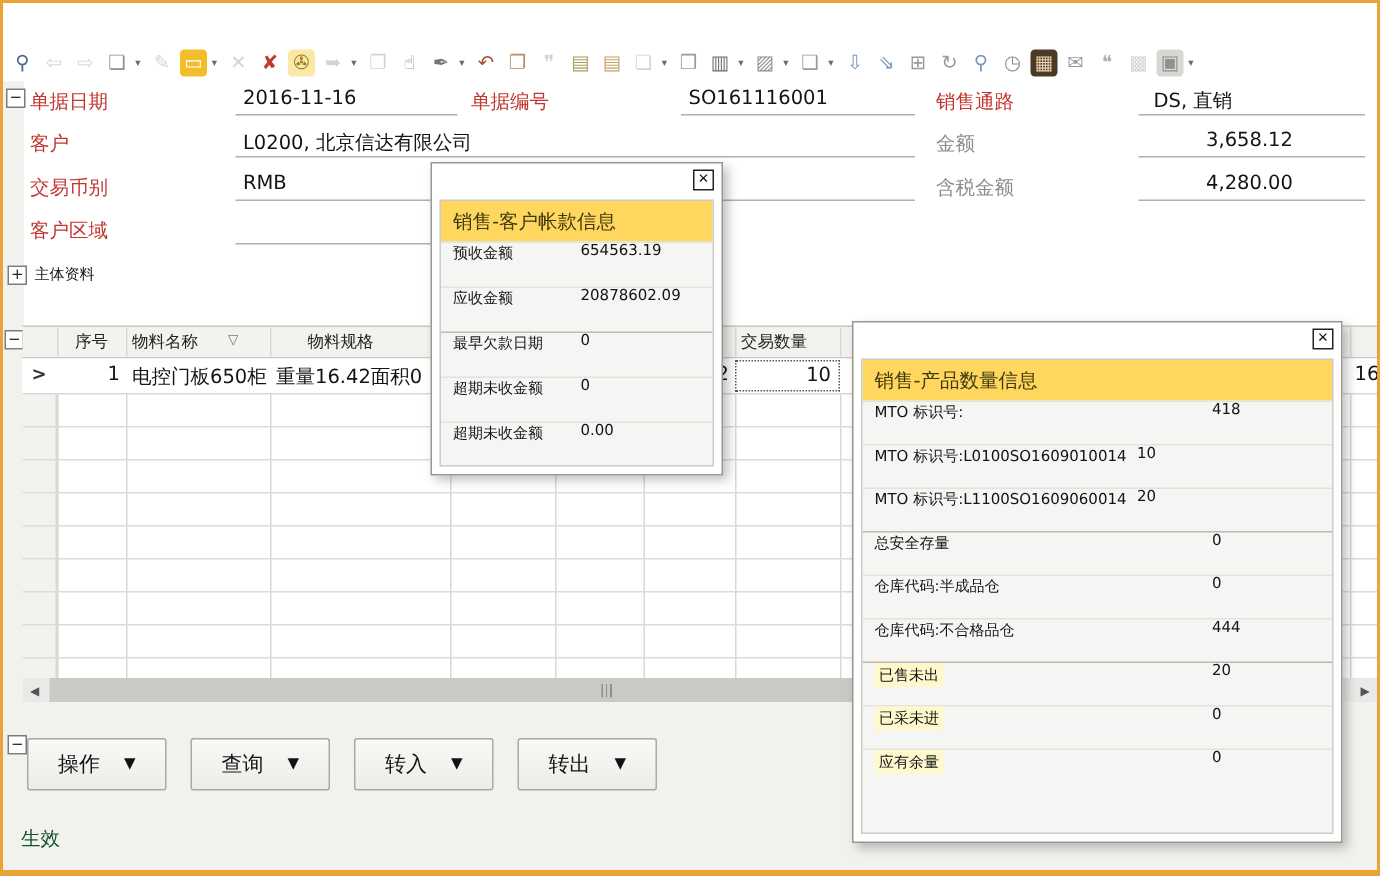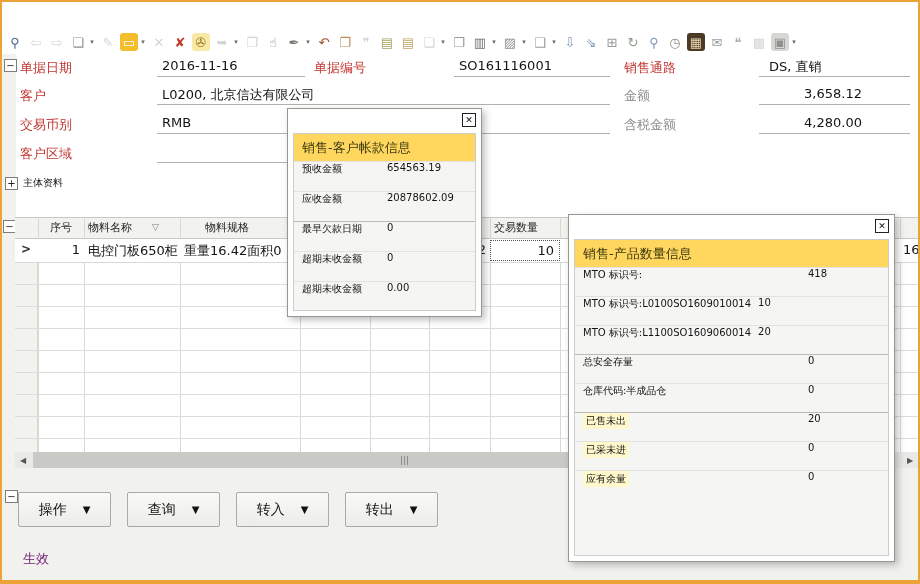--- a/index.html
+++ b/index.html
@@ -53,21 +53,21 @@
   
   .hscroll{position:absolute;left:13px;right:0;top:450px;height:16px;background:#E9E9E7;}
   .scroll-arrow{position:absolute;top:450px;width:16px;height:16px;display:flex;align-items:center;justify-content:center;font-size:8px;color:#555;}
   .sa-left{left:13px;} .sa-right{right:0;}
   .scroll-thumb{position:absolute;left:31px;top:450px;width:744px;height:16px;background:#C9C9C6;display:flex;align-items:center;justify-content:center;}
   .grip{width:8px;height:9px;background:repeating-linear-gradient(90deg,#8f8f8d 0 1px,transparent 1px 3px);}
   
   .actions{position:absolute;left:16px;top:490px;display:flex;gap:16px;}
   .act-btn{width:93px;height:35px;box-sizing:border-box;background:linear-gradient(#F9F9F7,#ECECE9);border:1px solid #A9A9A7;border-radius:2px;display:flex;align-items:center;justify-content:center;gap:16px;font-size:14px;color:#111;}
   .act-caret{font-size:10px;color:#111;}
-  .status-text{position:absolute;left:12px;top:548px;font-size:13px;color:#701a75;margin-left:9px;}
+  .status-text{position:absolute;left:12px;top:548px;font-size:13px;color:#14532d;}
   
   .popup{position:absolute;background:#fff;border:1px solid #97978F;box-shadow:3px 3px 7px rgba(0,0,0,.25);box-sizing:border-box;}
   #popup-account{left:285px;top:106px;width:195px;height:209px;z-index:10;}
   #popup-quantity{left:566px;top:212px;width:327px;height:348px;z-index:11;}
   .pop-close{position:absolute;top:4px;right:5px;width:14px;height:14px;box-sizing:border-box;border:1px solid #222;background:#fff;display:flex;align-items:center;justify-content:center;font-size:9px;color:#111;}
   .pop-inner{position:absolute;left:5px;right:5px;top:24px;bottom:5px;border:1px solid #CCCCC9;background:#F5F5F3;overflow:hidden;}
   .pop-title{height:27px;background:var(--pophdr);display:flex;align-items:center;padding:0 8px;font-size:13px;color:#3F3910;white-space:nowrap;}
   .pop-row{position:relative;display:flex;align-items:flex-start;border-top:1px solid #E2E2DF;padding:0 0 0 8px;font-size:10px;white-space:nowrap;}
   #popup-account .pop-row{height:29px;}
   #popup-quantity .pop-row{height:28px;}
@@ -431,20 +431,24 @@
             <span class="pop-label">总安全存量</span>
             <span class="pop-value">0</span>
           </div>
 
           <div class="pop-row">
             <span class="pop-label">仓库代码:半成品仓</span>
             <span class="pop-value">0</span>
           </div>
 
 
+          <div class="pop-row">
+            <span class="pop-label">仓库代码:不合格品仓</span>
+            <span class="pop-value">444</span>
+          </div>
 
           <div class="pop-row group">
             <span class="pop-label mark">已售未出</span>
             <span class="pop-value">20</span>
           </div>
 
           <div class="pop-row">
             <span class="pop-label mark">已采未进</span>
             <span class="pop-value">0</span>
           </div>

